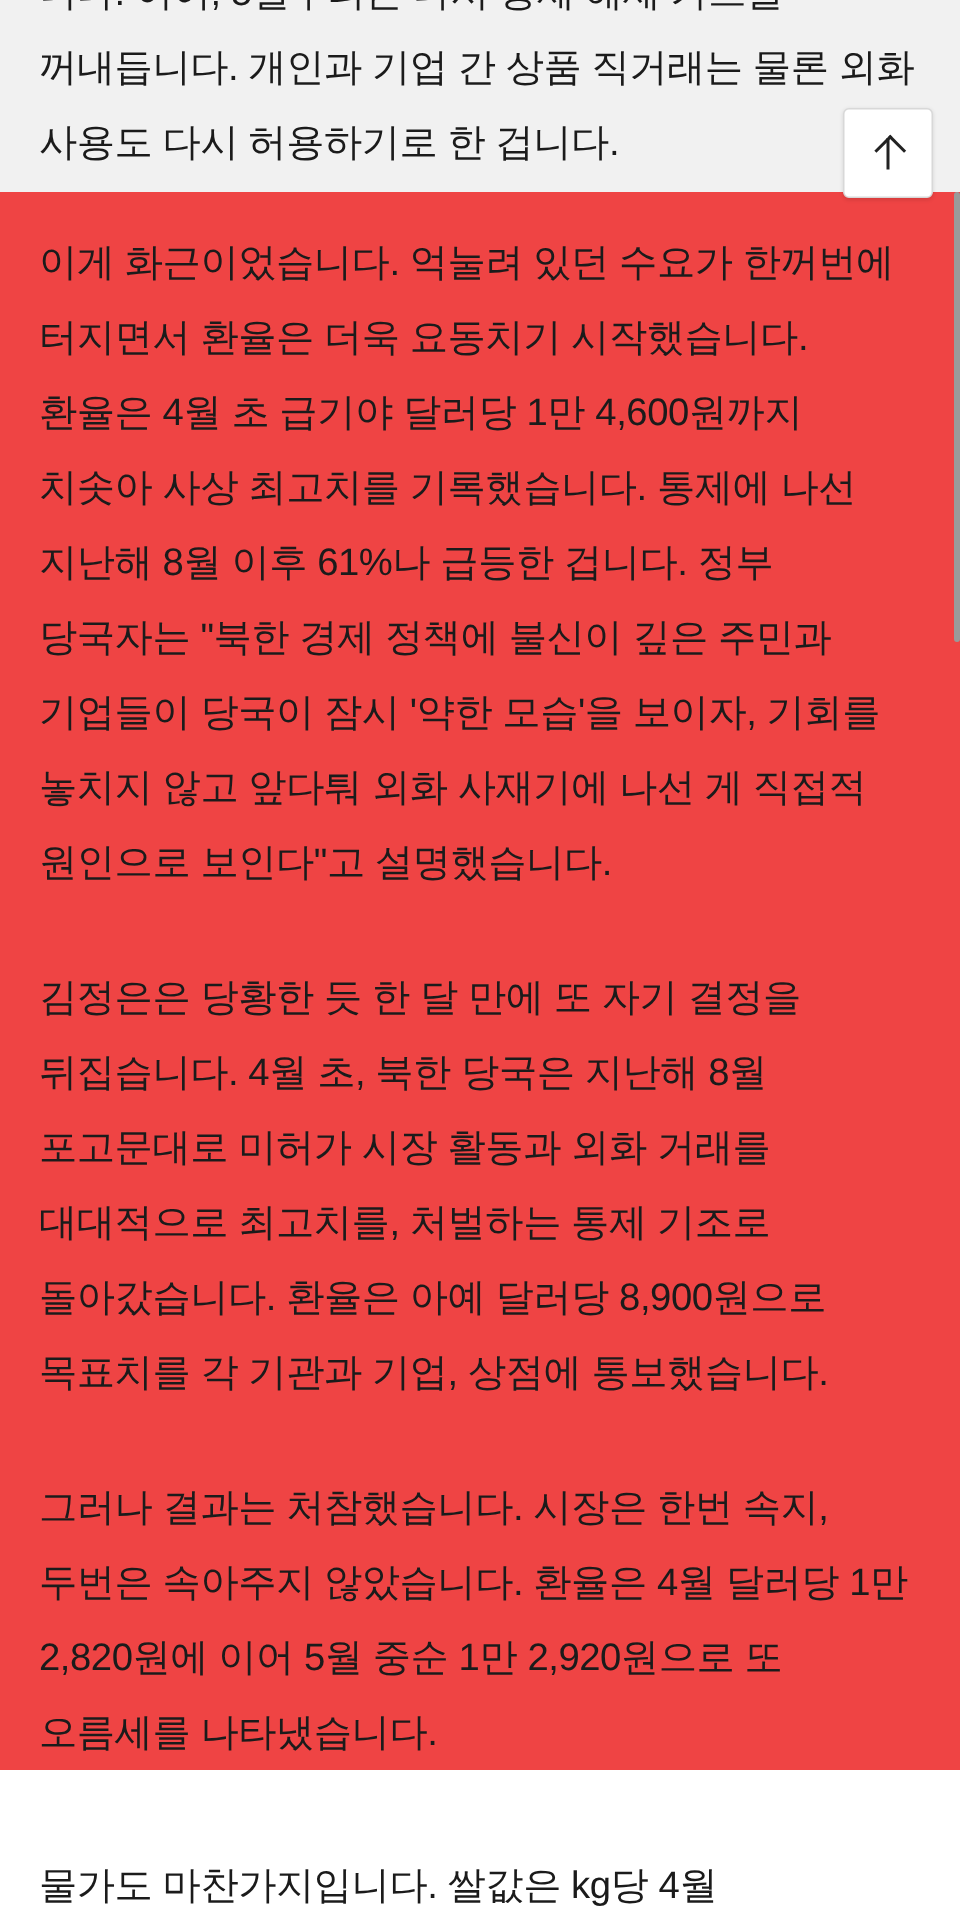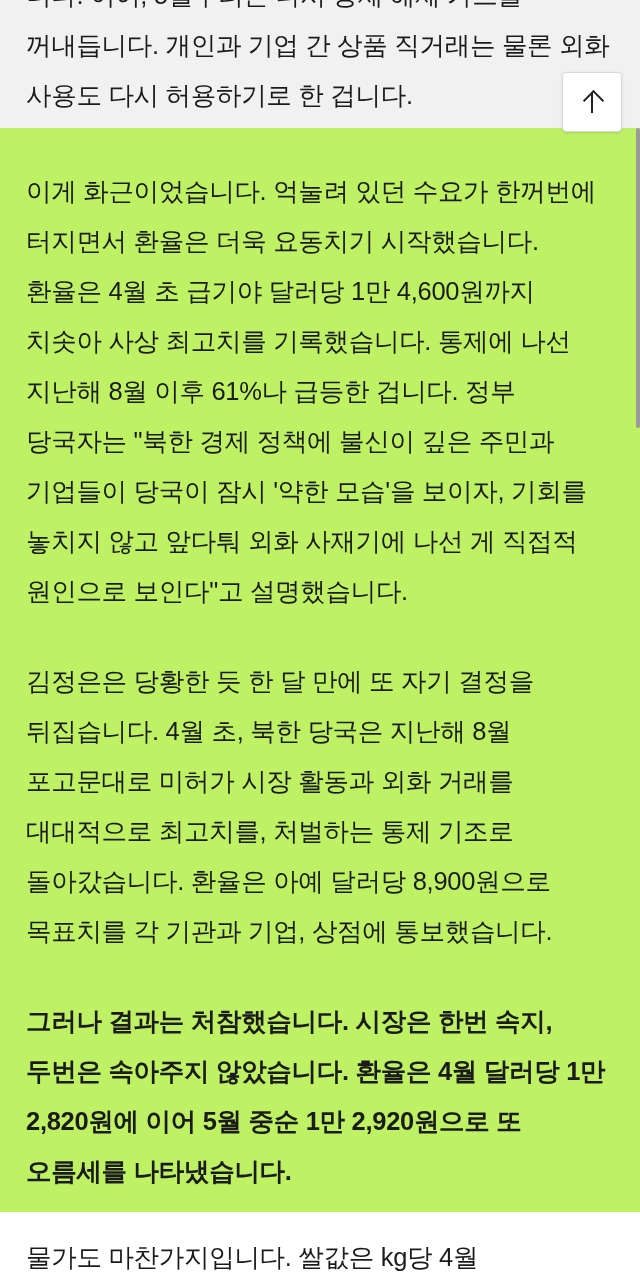--- a/index.html
+++ b/index.html
@@ -30,43 +30,42 @@
     box-sizing: border-box;
     height: 128px;
     overflow: hidden;
   }
   .top-region .para {
     margin: 0;
     padding-top: 0;
   }
 
   .body-region {
-    padding: 16px 26px;
+    padding: 0 26px;
     box-sizing: border-box;
-    background: #bef264;
+    background: #ef4444;
   }
 
   .para {
     font-size: 25.5px;
     line-height: 50px;
     color: #1b1b1b;
     letter-spacing: -0.3px;
     word-break: keep-all;
     margin: 0 0 40px 0;
     font-weight: 500;
   }
   .para.clipped-top {
     margin-top: -30px;
   }
   .para.first-body {
     padding-top: 22px;
   }
   .para.last {
     margin-bottom: 0;
-    font-weight: bold;
   }
 
   
   .scroll-top-btn {
     position: absolute;
     right: 18px;
     top: 72px;
     width: 60px;
     height: 60px;
     background: #ffffff;

